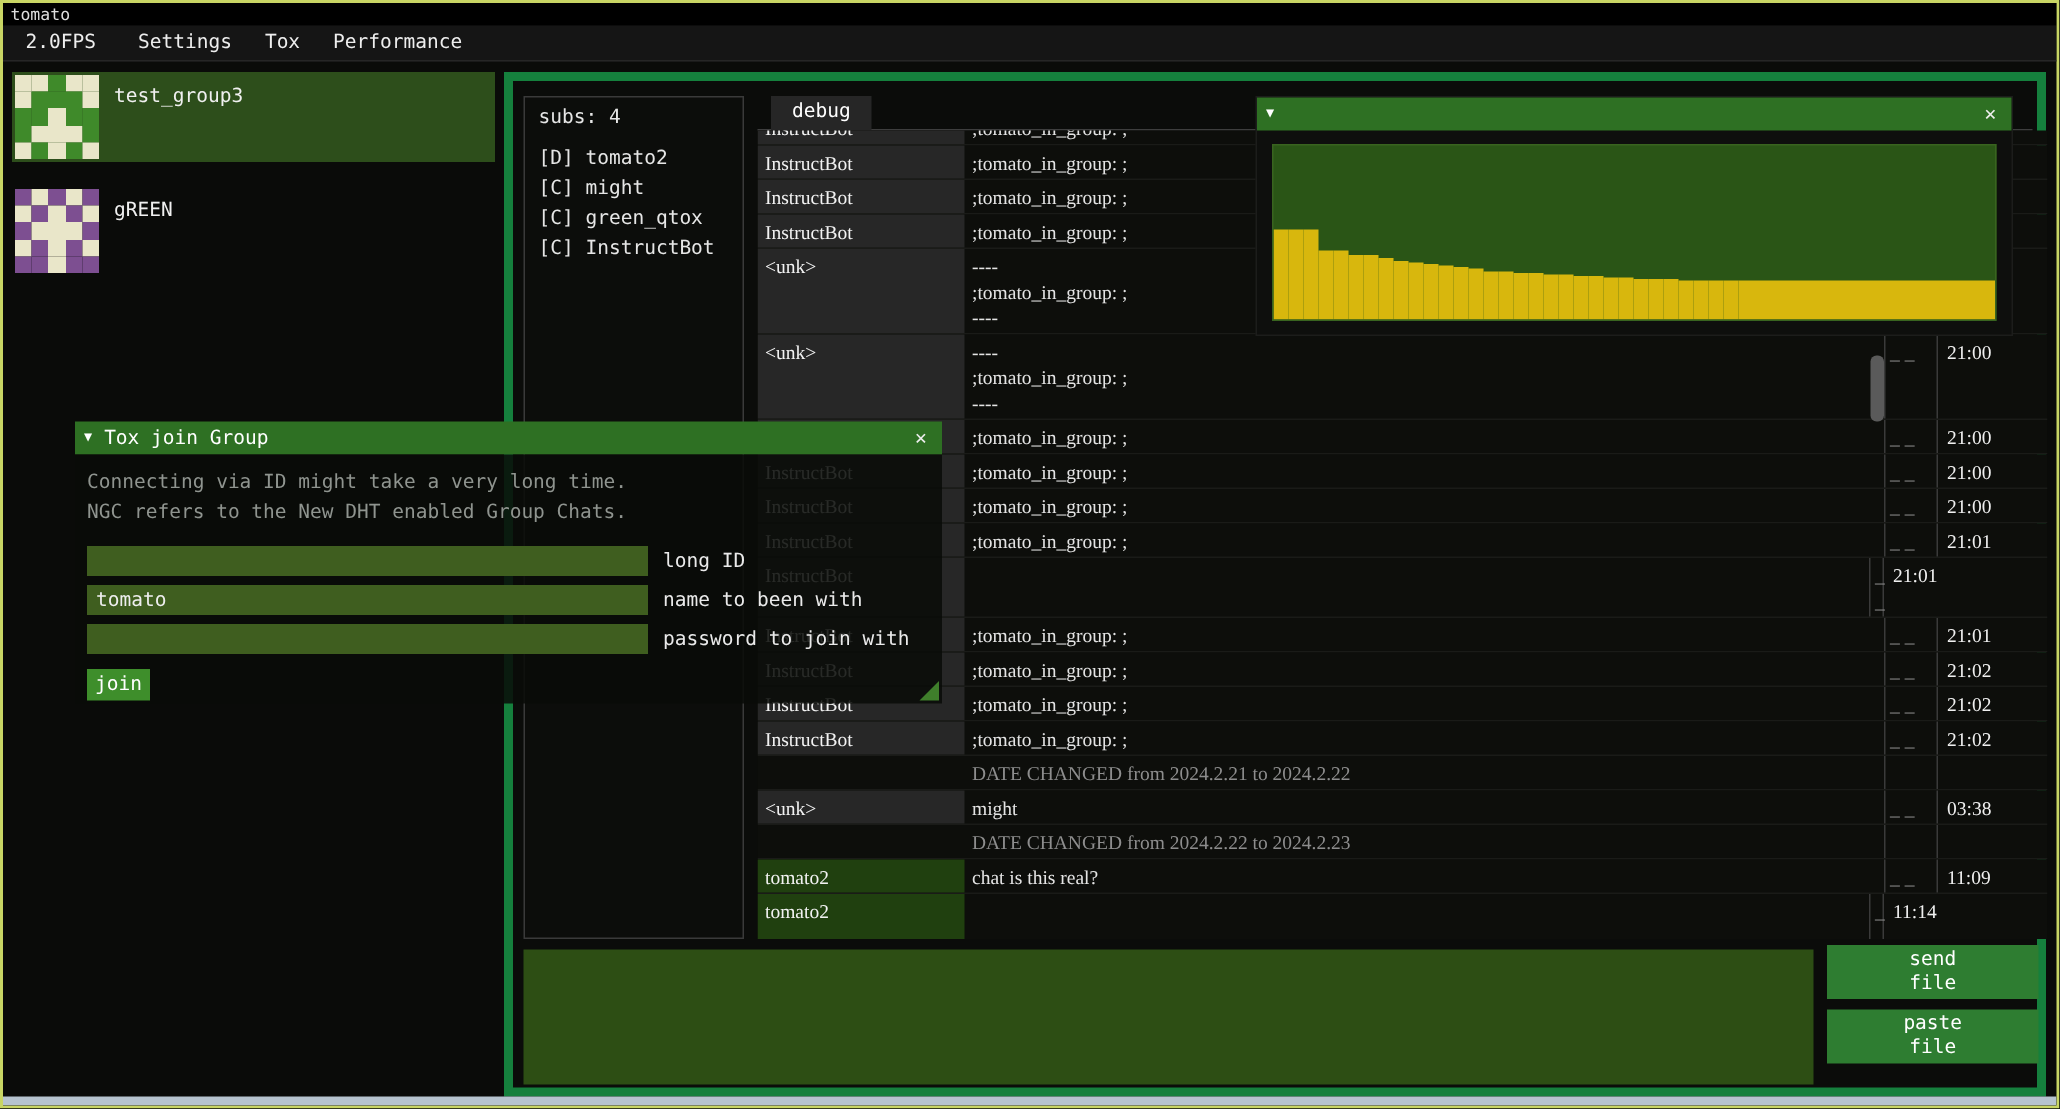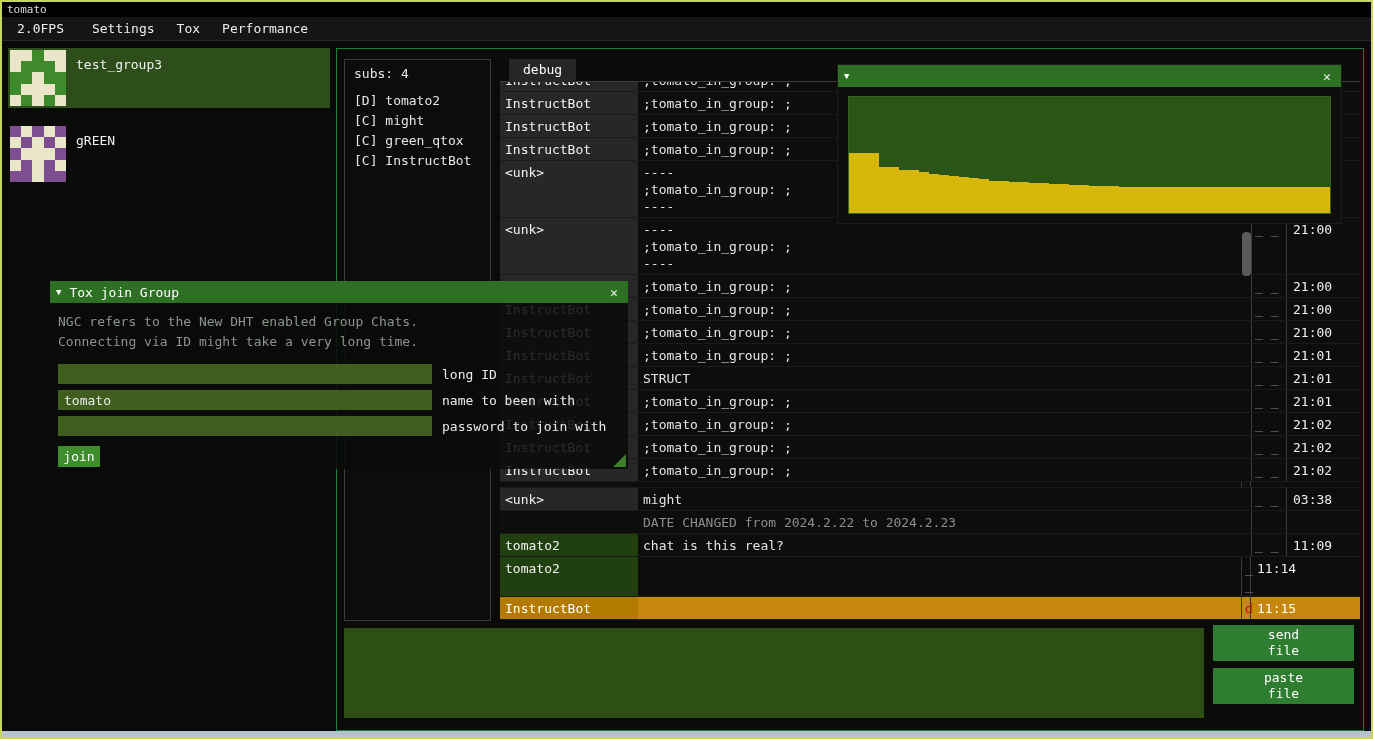--- a/index.html
+++ b/index.html
@@ -11,29 +11,29 @@
   .menubar{height:24px;background:#151515;border-bottom:1px solid #262626;display:flex;align-items:center;padding-left:4px;}
   .menu-item{padding:2px 11px;color:#eee;}
   .menu-item:first-child{margin-right:6px;}
   
   .group-list{position:absolute;left:6px;top:46px;width:324px;display:flex;flex-direction:column;gap:16px;}
   .group-item{width:322px;height:60px;display:flex;gap:10px;padding:2px;align-items:flex-start;}
   .group-item.selected{background:var(--selected-group,#2d4e1b);}
   .avatar{width:56px;height:56px;display:grid;grid-template-columns:repeat(5,1fr);grid-template-rows:repeat(5,1fr);flex:none;}
   .group-name{margin-top:7px;color:#f0f0f0;}
   
-  .chat-window{position:absolute;left:334px;top:46px;width:1028px;height:683px;border:1px solid #15803d;background:#0b0c0a;}
+  .chat-window{position:absolute;left:334px;top:46px;width:1028px;height:683px;border:6px solid #15803d;background:#0b0c0a;}
   .subs-panel{position:absolute;left:7px;top:10px;width:147px;height:562px;border:1px solid #3a3a3a;padding:6px 9px;background:#0c0d0b;}
   .subs-header{margin-bottom:10px;}
   .member-item{line-height:20px;white-space:nowrap;}
   .tabbar{position:absolute;left:163px;top:10px;right:3px;height:23px;border-bottom:1px solid #3e3e3e;}
   .tab{position:absolute;left:9px;top:0;height:23px;padding:3px 14px 0;background:#262626;color:#fff;}
   
   .messages{position:absolute;left:163px;top:33px;width:860px;height:539px;overflow:hidden;}
-  .message-list{margin-top:-13px;}
+  .message-list{margin-top:-13px;font-family:Liberation Serif, serif;}
   .mrow{display:grid;grid-template-columns:138px 603px 10px 36px 56px;background:#0d0e0b;border-bottom:1px solid #1a1b18;}
   .cell{padding:3px 5px 2px;line-height:17px;}
   .sender{background:var(--sender-cell,#272727);color:#f2f2f2;white-space:nowrap;overflow:hidden;}
   .kind-user .sender{background:var(--user-cell,#20400f);}
   .kind-system .sender{background:transparent;}
   .kind-system .msg{color:#8d8d8d;}
   .msg{color:#e4e4e4;white-space:nowrap;overflow:hidden;}
   .gap{padding:0;}
   .flags{color:#8f8f8f;border-left:1px solid #3a3a3a;border-right:1px solid #3a3a3a;padding-left:3px;padding-right:0;}
   .time{padding-left:6px;color:#f0f0f0;}
@@ -252,23 +252,20 @@
             <div class="cell sender">InstructBot</div>
             <div class="cell msg">
               <div>;tomato_in_group: ;</div>
             </div>
             <div class="cell gap"></div>
             <div class="cell flags">_ _</div>
             <div class="cell time">21:01</div>
           </div>
           <div class="mrow kind-bot">
             <div class="cell sender">InstructBot</div>
-            <div class="cell msg">
-              <div>STRUCT</div>
-            </div>
             <div class="cell gap"></div>
             <div class="cell flags">_ _</div>
             <div class="cell time">21:01</div>
           </div>
           <div class="mrow kind-bot">
             <div class="cell sender">InstructBot</div>
             <div class="cell msg">
               <div>;tomato_in_group: ;</div>
             </div>
             <div class="cell gap"></div>
@@ -297,20 +294,23 @@
             <div class="cell sender">InstructBot</div>
             <div class="cell msg">
               <div>;tomato_in_group: ;</div>
             </div>
             <div class="cell gap"></div>
             <div class="cell flags">_ _</div>
             <div class="cell time">21:02</div>
           </div>
           <div class="mrow kind-system">
             <div class="cell sender"></div>
+            <div class="cell msg">
+              <div>DATE CHANGED from 2024.2.21 to 2024.2.22</div>
+            </div>
             <div class="cell gap"></div>
             <div class="cell flags"></div>
             <div class="cell time"></div>
           </div>
           <div class="mrow kind-unk">
             <div class="cell sender">&lt;unk&gt;</div>
             <div class="cell msg">
               <div>might</div>
             </div>
             <div class="cell gap"></div>
@@ -417,22 +417,22 @@
     </div>
   </div>
 
   <div class="join-window">
     <div class="win-title">
       <span class="win-arrow">▼</span>
       <span>Tox join Group</span>
       <span class="win-close">✕</span>
     </div>
     <div class="join-body">
+      <div class="jinfo">Connecting via ID might take a very long time.</div>
       <div class="jinfo">NGC refers to the New DHT enabled Group Chats.</div>
-      <div class="jinfo">Connecting via ID might take a very long time.</div>
       <div class="join-fields">
           <div class="jfield">
             <input class="jinput" style="">
             <div class="jlabel">long ID</div>
           </div>
           <div class="jfield">
             <input class="jinput" value="tomato" style="">
             <div class="jlabel">name to been with</div>
           </div>
           <div class="jfield">

